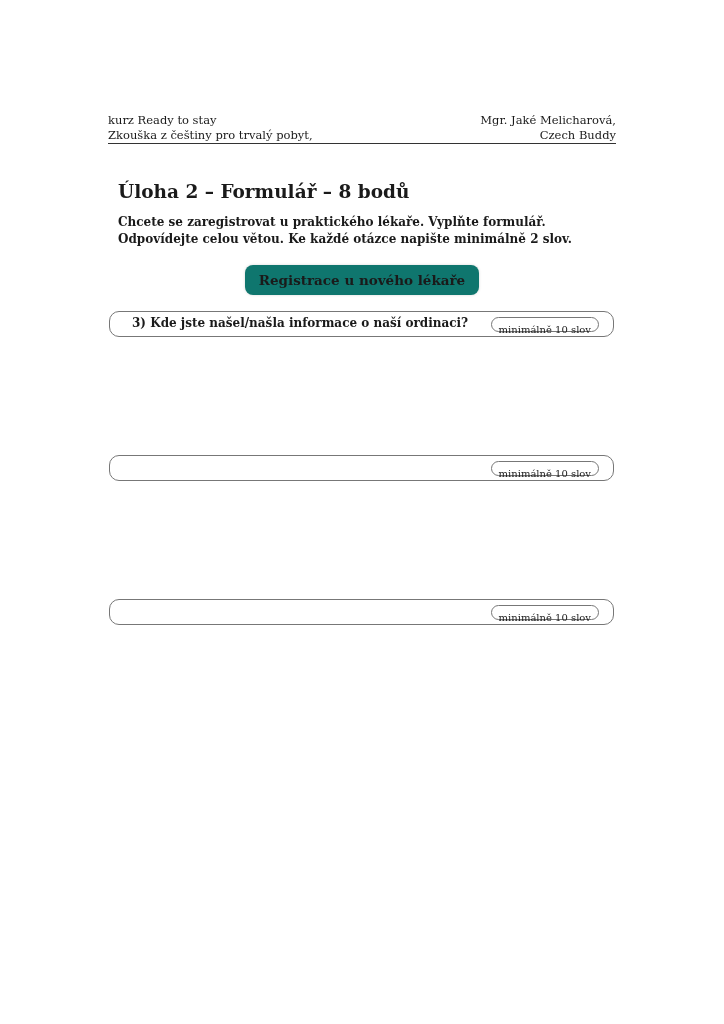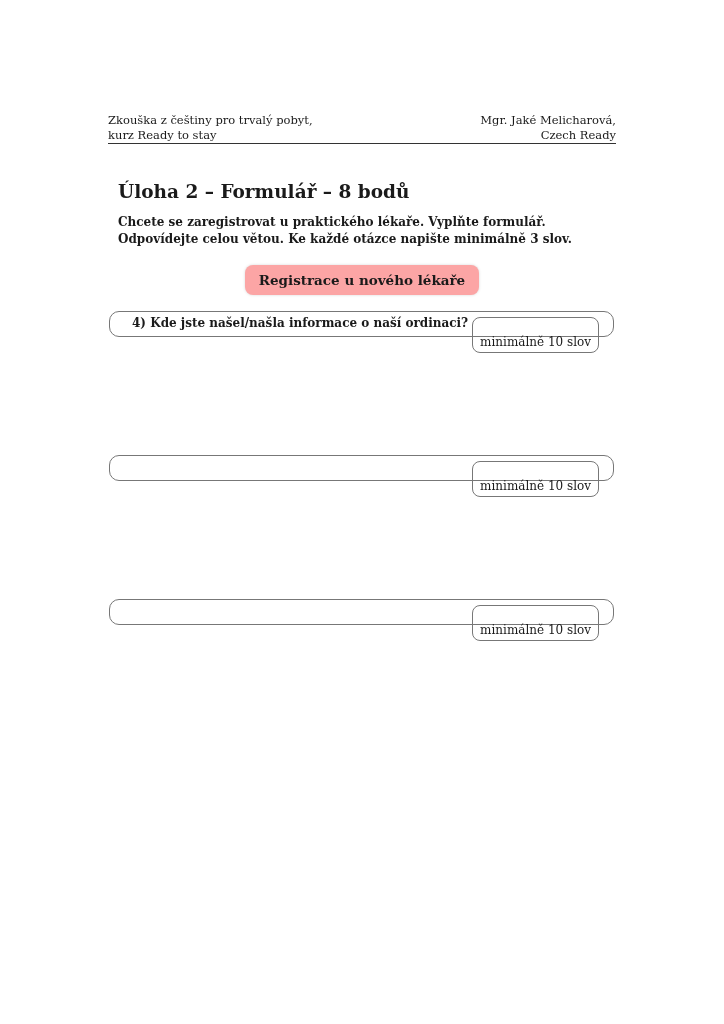--- a/index.html
+++ b/index.html
@@ -4,52 +4,52 @@
   <style>
     html, body { margin: 0; padding: 0; background: #ffffff; }
     body { width: 724px; height: 1024px; position: relative; overflow: hidden;
            font-family: "DejaVu Serif", "Liberation Serif", serif; color: #1a1a1a; }
     .header { position: absolute; left: 108px; top: 113px; width: 508px; font-size: 11.5px; line-height: 15px; }
     .header .left { position: absolute; left: 0; top: 0; }
     .header .right { position: absolute; right: 0; top: 0; text-align: right; }
     .header-rule { position: absolute; left: 108px; top: 143px; width: 508px; height: 1px; background: #333; }
     .title { position: absolute; left: 118px; top: 181px; font-size: 18.5px; font-weight: bold; white-space: nowrap; }
     .instructions { position: absolute; left: 118px; top: 214px; width: 490px; font-size: 12px; font-weight: bold; line-height: 16.5px; }
-    .form-title { position: absolute; left: 245px; top: 265px; width: 234px; height: 30px; background: #fca5a5;
+    .form-title { position: absolute; left: 245px; top: 265px; width: 234px; height: 30px; background: #0f766e;
                   border-radius: 8px; box-shadow: 0 0 3px #d8d8d8; font-size: 13.5px; font-weight: bold;
                   display: flex; align-items: center; justify-content: center; }
     .qbox { position: absolute; left: 109px; width: 505px; height: 26px; border: 1px solid #777; border-radius: 10px;
             box-sizing: border-box; display: flex; align-items: center; }
     .qtext { position: absolute; left: 22px; top: 4px; font-size: 12px; font-weight: bold; white-space: nowrap; }
-    .qbadge { position: absolute; right: 14px; top: 5px; height: 31px; padding: 17px 7px; border: 1px solid #777;
-              border-radius: 8px; font-size: 12px; line-height: 14px; font-weight: normal; white-space: nowrap; box-sizing: border-box; }
+    .qbadge { position: absolute; right: 14px; top: 5px; height: 15px; padding: 5px 7px; border: 1px solid #777;
+              border-radius: 8px; font-size: 10px; line-height: 14px; font-weight: normal; white-space: nowrap; box-sizing: border-box; }
     .answer-area { position: absolute; left: 109px; width: 505px; height: 110px; }
   </style>
 </head>
 <body>
 
 <div class="header">
   <div class="left">
+    <div>kurz Ready to stay</div>
     <div>Zkouška z češtiny pro trvalý pobyt,</div>
-    <div>kurz Ready to stay</div>
   </div>
   <div class="right">
     <div>Mgr. Jaké Melicharová,</div>
-    <div>Czech Ready</div>
+    <div>Czech Buddy</div>
   </div>
 </div>
 <div class="header-rule"></div>
 
 <div class="title">Úloha 2 – Formulář – 8 bodů</div>
-<div class="instructions">Chcete se zaregistrovat u praktického lékaře. Vyplňte formulář. Odpovídejte celou větou. Ke každé otázce napište minimálně 3 slov.</div>
+<div class="instructions">Chcete se zaregistrovat u praktického lékaře. Vyplňte formulář. Odpovídejte celou větou. Ke každé otázce napište minimálně 2 slov.</div>
 
 <div class="form-title">Registrace u nového lékaře</div>
 
 <div class="qbox" style="top:311px;">
-  <span class="qtext">4) Kde jste našel/našla informace o naší ordinaci?</span>
+  <span class="qtext">3) Kde jste našel/našla informace o naší ordinaci?</span>
   <span class="qbadge">minimálně 10 slov</span>
 </div>
 <div class="answer-area" style="top:340px;"></div>
 
 <div class="qbox" style="top:455px;">
   <span class="qbadge">minimálně 10 slov</span>
 </div>
 <div class="answer-area" style="top:484px;"></div>
 
 <div class="qbox" style="top:599px;">

